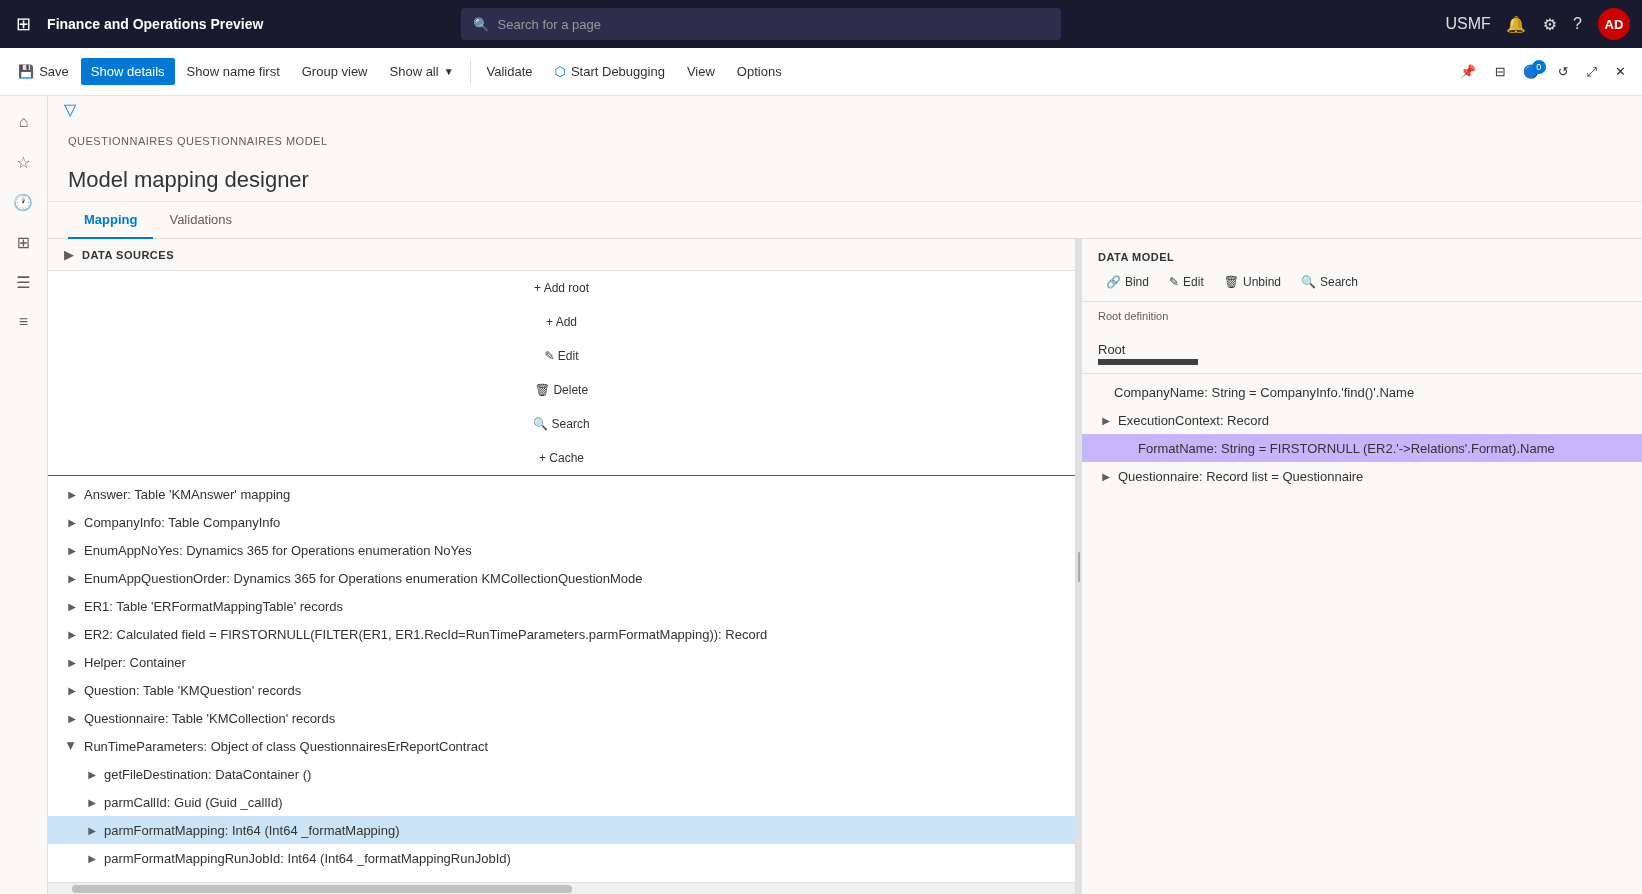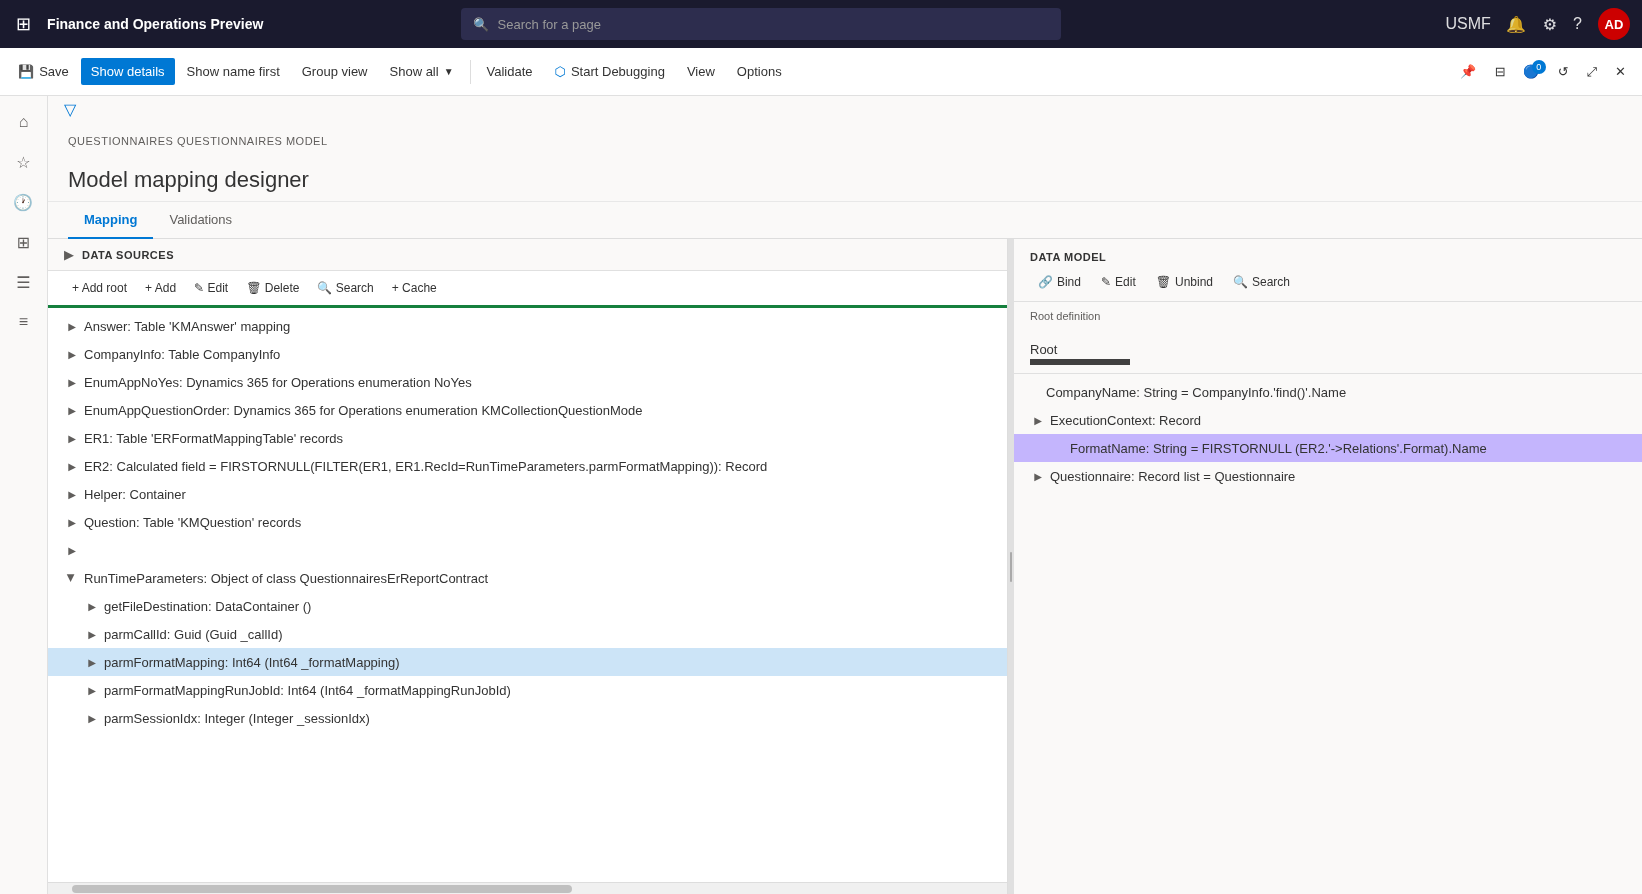--- a/index.html
+++ b/index.html
@@ -222,22 +222,23 @@
       cursor: pointer;
       color: #605e5c;
       margin-right: 4px;
     }
 
     .ds-toolbar {
       display: flex;
       align-items: center;
       padding: 6px 16px;
       background: white;
-      border-bottom: 3px solid #15803d;
-      gap: 2px;
+      border-bottom: 1px solid #15803d;
+      gap: 12px;
+      flex-direction: column;
     }
     .ds-toolbar-btn {
       display: flex;
       align-items: center;
       gap: 4px;
       padding: 4px 8px;
       border-radius: 2px;
       cursor: pointer;
       font-size: 12px;
       color: #333;
@@ -272,21 +273,21 @@
       color: #605e5c;
       font-size: 10px;
       flex-shrink: 0;
     }
     .tree-item .chevron.expanded { transform: rotate(90deg); }
     .tree-item .indent { width: 20px; flex-shrink: 0; }
     .tree-item .item-text { flex: 1; }
 
     
     .dm-panel {
-      width: 628px;
+      width: 560px;
       display: flex;
       flex-direction: column;
       background: #faf9f8;
       overflow: hidden;
     }
     .dm-header {
       padding: 12px 16px 8px 16px;
       border-bottom: 1px solid #e0e0e0;
     }
     .dm-title {
@@ -520,20 +521,21 @@
             <div class="tree-item">
               <span class="chevron">▶</span>
               <span class="item-text">Helper: Container</span>
             </div>
             <div class="tree-item">
               <span class="chevron">▶</span>
               <span class="item-text">Question: Table 'KMQuestion' records</span>
             </div>
             <div class="tree-item">
               <span class="chevron">▶</span>
+              <span class="item-text">Questionnaire: Table 'KMCollection' records</span>
             </div>
             <div class="tree-item">
               <span class="chevron expanded">▶</span>
               <span class="item-text">RunTimeParameters: Object of class QuestionnairesErReportContract</span>
             </div>
             <div class="tree-item">
               <span class="indent"></span>
               <span class="chevron">▶</span>
               <span class="item-text">getFileDestination: DataContainer ()</span>
             </div>

